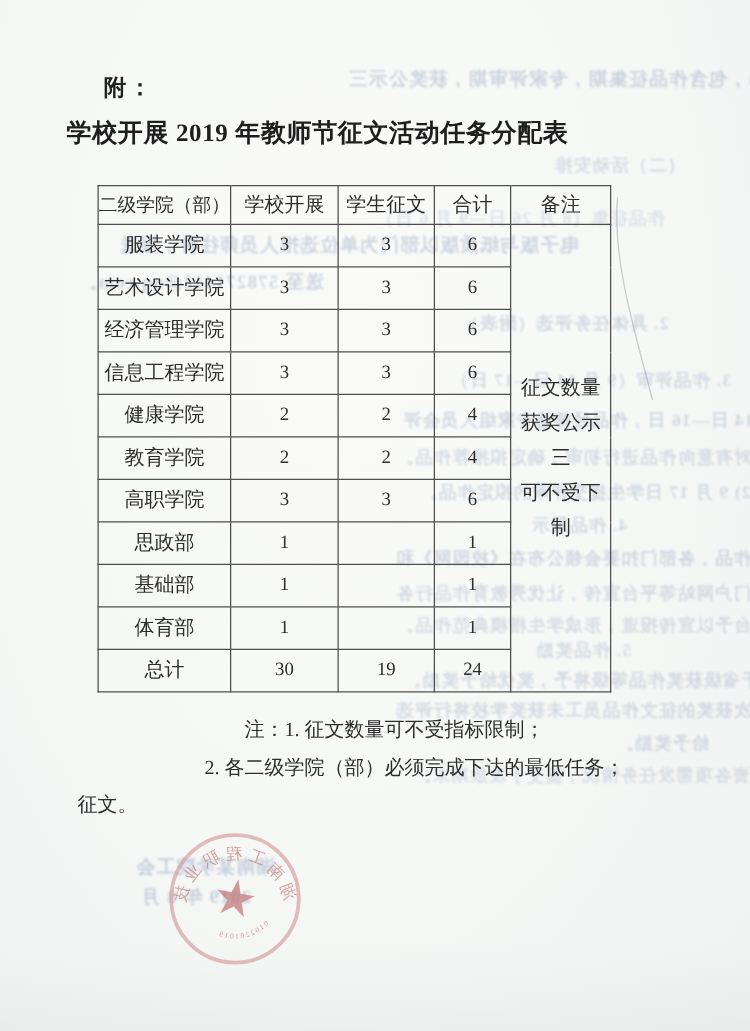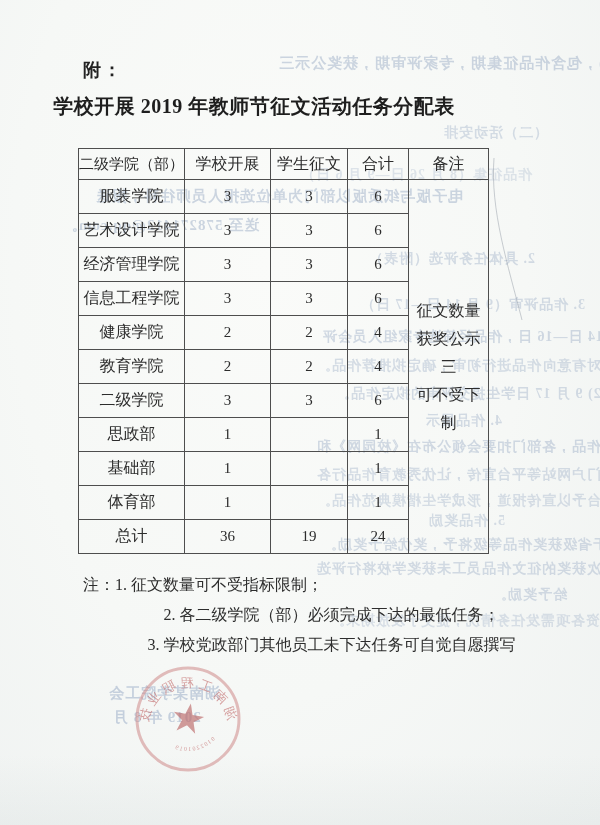--- a/index.html
+++ b/index.html
@@ -55,21 +55,21 @@
   th { font-size:16px; }
   td.dept { font-size:16px; }
   td.num  { font-size:15px; font-family:"Liberation Serif","DejaVu Serif",serif; }
   td.remark { font-size:16px; }
   td.remark .rline { display:block; line-height:28px; }
 
   .notes {
     position:absolute; left:62px; top:570px; width:486px;
     font-size:16px; color:#2d2d2d; line-height:30px;
   }
-  .notes .n1 { margin-left:21px; }
+  .notes .n1 { margin-left:21px;text-align:center; }
   .notes .n2, .notes .n3 { margin-left:53px;text-align:center; }
   .notes .n4 { margin-left:0; }
 
   .stamp {
     position:absolute; left:132px; top:663px; z-index:2;
     filter: blur(0.5px); opacity:0.85;
   }
   .scratch { position:absolute; left:480px; top:150px; z-index:1; }
 </style>
 </head>
@@ -163,21 +163,21 @@
         <td class="num">2</td>
         <td class="num">4</td>
       </tr>
       <tr>
         <td class="dept">教育学院</td>
         <td class="num">2</td>
         <td class="num">2</td>
         <td class="num">4</td>
       </tr>
       <tr>
-        <td class="dept">二级学院</td>
+        <td class="dept">高职学院</td>
         <td class="num">3</td>
         <td class="num">3</td>
         <td class="num">6</td>
       </tr>
       <tr>
         <td class="dept">思政部</td>
         <td class="num">1</td>
         <td class="num"></td>
         <td class="num">1</td>
       </tr>
@@ -188,31 +188,31 @@
         <td class="num">1</td>
       </tr>
       <tr>
         <td class="dept">体育部</td>
         <td class="num">1</td>
         <td class="num"></td>
         <td class="num">1</td>
       </tr>
       <tr>
         <td class="dept">总计</td>
-        <td class="num">36</td>
+        <td class="num">30</td>
         <td class="num">19</td>
         <td class="num">24</td>
       </tr>
     </tbody>
       </table>
 
     <div class="notes">
       <div class="n1">注：1. 征文数量可不受指标限制；</div>
       <div class="n2">2. 各二级学院（部）必须完成下达的最低任务；</div>
-      <div class="n3">3. 学校党政部门其他员工未下达任务可自觉自愿撰写</div>
+      <div class="n4">征文。</div>
     </div>
 
     <svg class="stamp" width="112" height="112" viewBox="0 0 112 112">
       <g transform="scale(-1,1) translate(-112,0)">
         <circle cx="56" cy="56" r="51" fill="none" stroke="#cb8181" stroke-width="3" opacity="0.6"></circle>
         <path id="arcTop" d="M 16,64 A 40,40 0 1 1 96,64" fill="none"></path>
         <path id="arcBot" d="M 27,74 A 37,37 0 0 0 85,74" fill="none"></path>
         <text font-size="13" fill="#c67676" opacity="0.8" letter-spacing="4">
           <textPath href="#arcTop" startOffset="6">湖南工程职业技术学院</textPath>
         </text>

